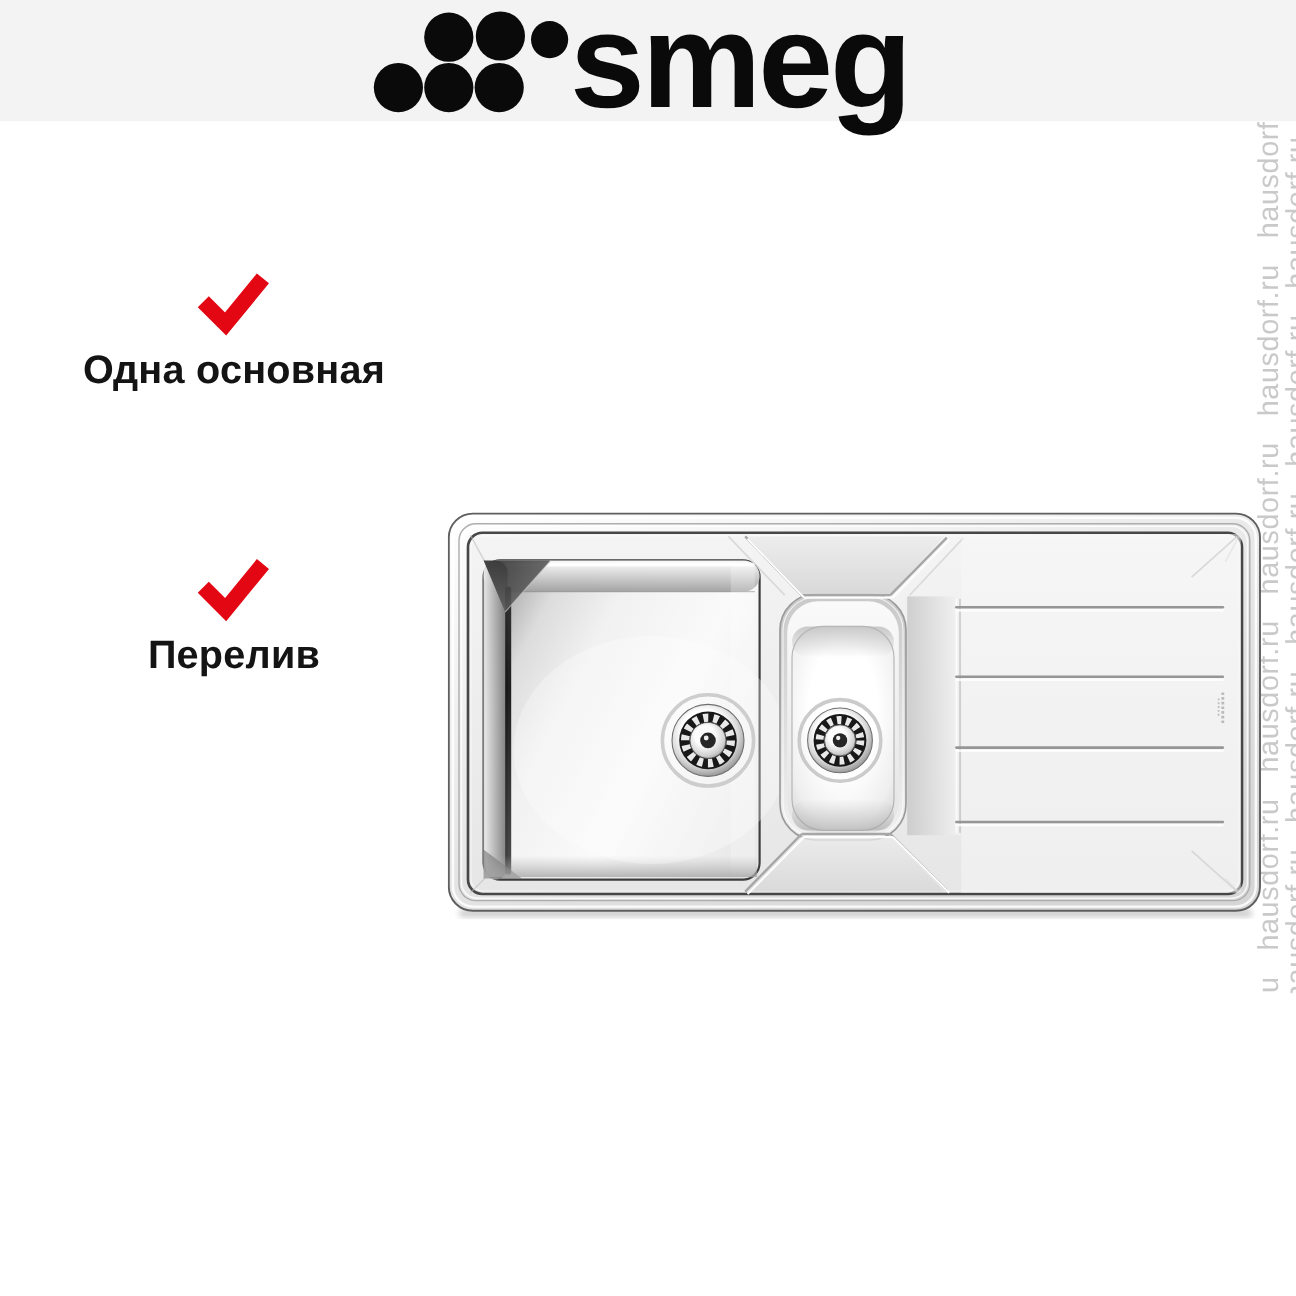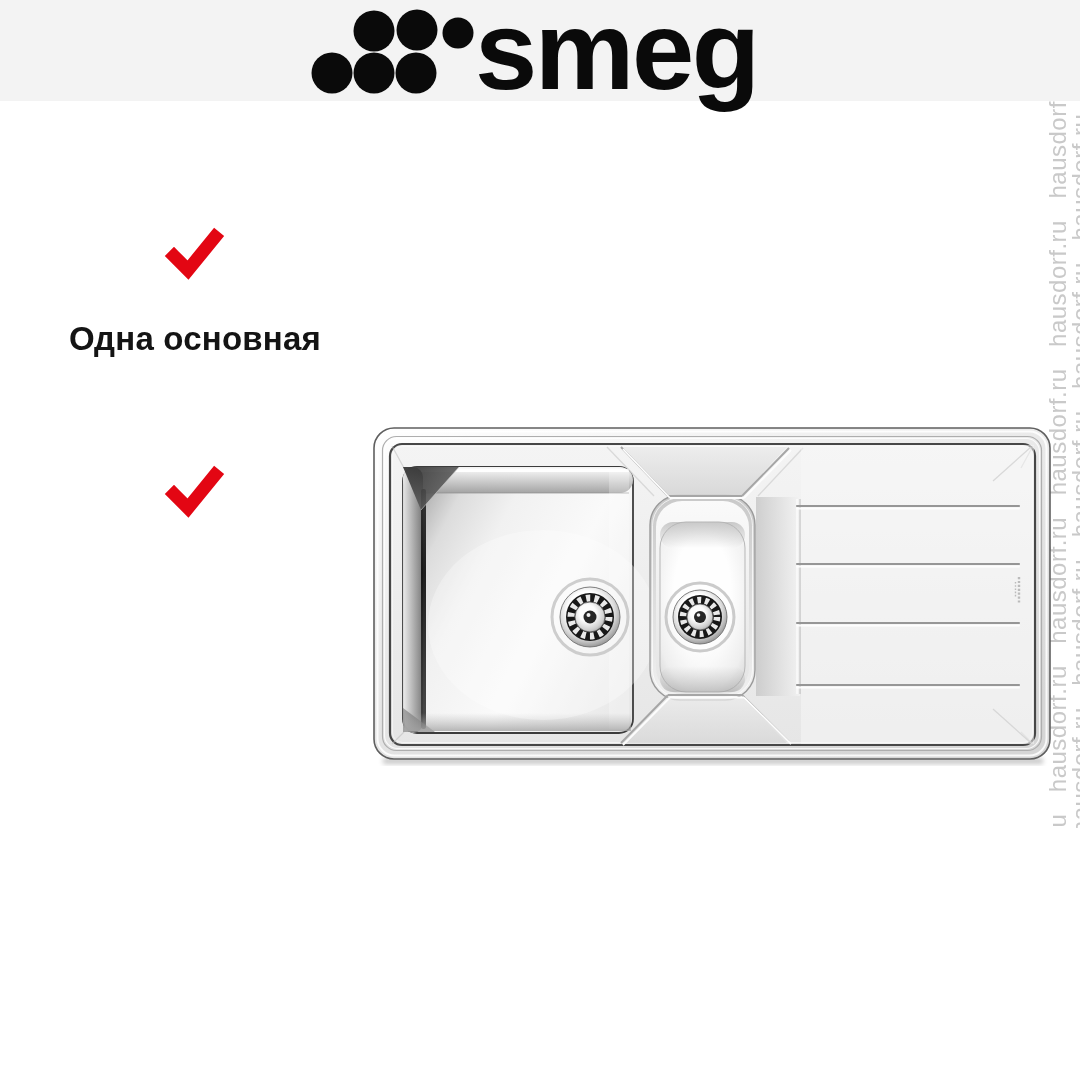--- a/index.html
+++ b/index.html
@@ -9,21 +9,21 @@
   }
   
   .header-band{position:absolute;left:0;top:0;width:1080px;height:101px;background:#f3f3f3;}
   .logo-svg{position:absolute;left:303px;top:0;width:480px;height:125px;}
   .logo-text{font-family:"Liberation Sans",sans-serif;font-weight:bold;letter-spacing:-2.5px;fill:#0a0a0a;}
   
   .feature{position:absolute;left:45px;width:300px;text-align:center;}
   .feature-1{top:227px;}
   .feature-2{top:465px;}
   .check{width:62px;height:53px;display:inline-block;}
-  .f-label{margin-top:36px;font-size:33px;line-height:38px;font-weight:600;color:#141414;letter-spacing:.2px;}
+  .f-label{margin-top:4px;font-size:33px;line-height:38px;font-weight:600;color:#141414;letter-spacing:.2px;}
   
   .wm-clip{position:absolute;left:0;top:101px;right:0;bottom:0;overflow:hidden;}
   .wm{
     position:absolute;white-space:pre;font-size:24px;line-height:24px;letter-spacing:.5px;
     color:#c9c9c9;transform:rotate(-90deg);transform-origin:0 0;
   }
   .wm-a{left:1046px;top:988px;}
   .wm-b{left:1069px;top:1030px;}
   
   .sink-svg{position:absolute;left:373px;top:425px;width:679px;height:341px;}
@@ -53,20 +53,23 @@
     </svg>
     <div class="f-label">
       <div>Одна основная</div>
     </div>
   </div>
 
   <div class="feature feature-2">
     <svg class="check" viewBox="0 0 62 53">
       <path d="M10,29 L24,43 L51,10" fill="none" stroke="#e30613" stroke-width="13" stroke-linecap="square" stroke-linejoin="miter"></path>
     </svg>
+    <div class="f-label">
+      <div>Перелив</div>
+    </div>
   </div>
 
   <div class="wm-clip">
     <div class="wm wm-a">hausdorf.ru   hausdorf.ru   hausdorf.ru   hausdorf.ru   hausdorf.ru   hausdorf.ru   hausdorf.ru</div>
     <div class="wm wm-b">hausdorf.ru   hausdorf.ru   hausdorf.ru   hausdorf.ru   hausdorf.ru   hausdorf.ru   hausdorf.ru</div>
   </div>
 
   <svg class="sink-svg" viewBox="0 0 679 341">
     <defs>
       <linearGradient id="rimGrad" x1="0" y1="0" x2="0.7" y2="1">

